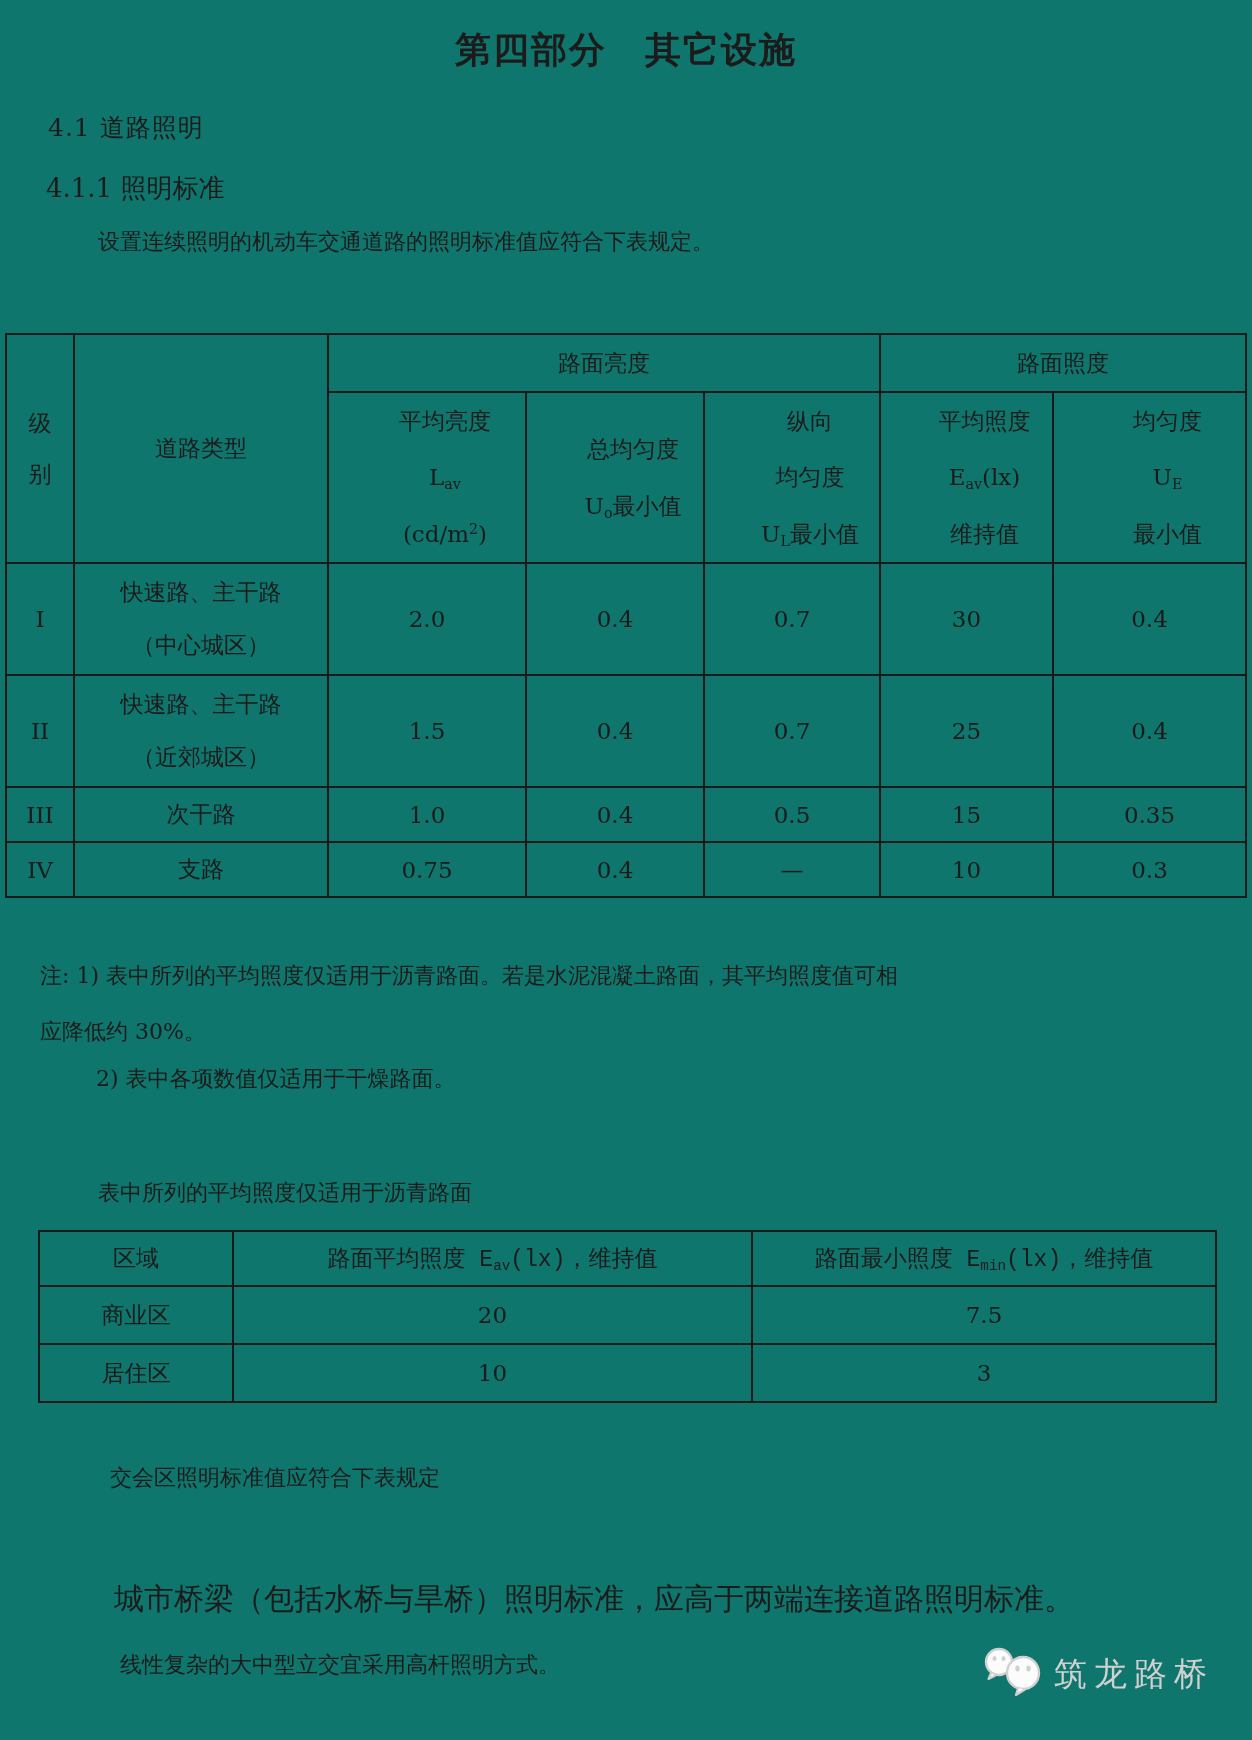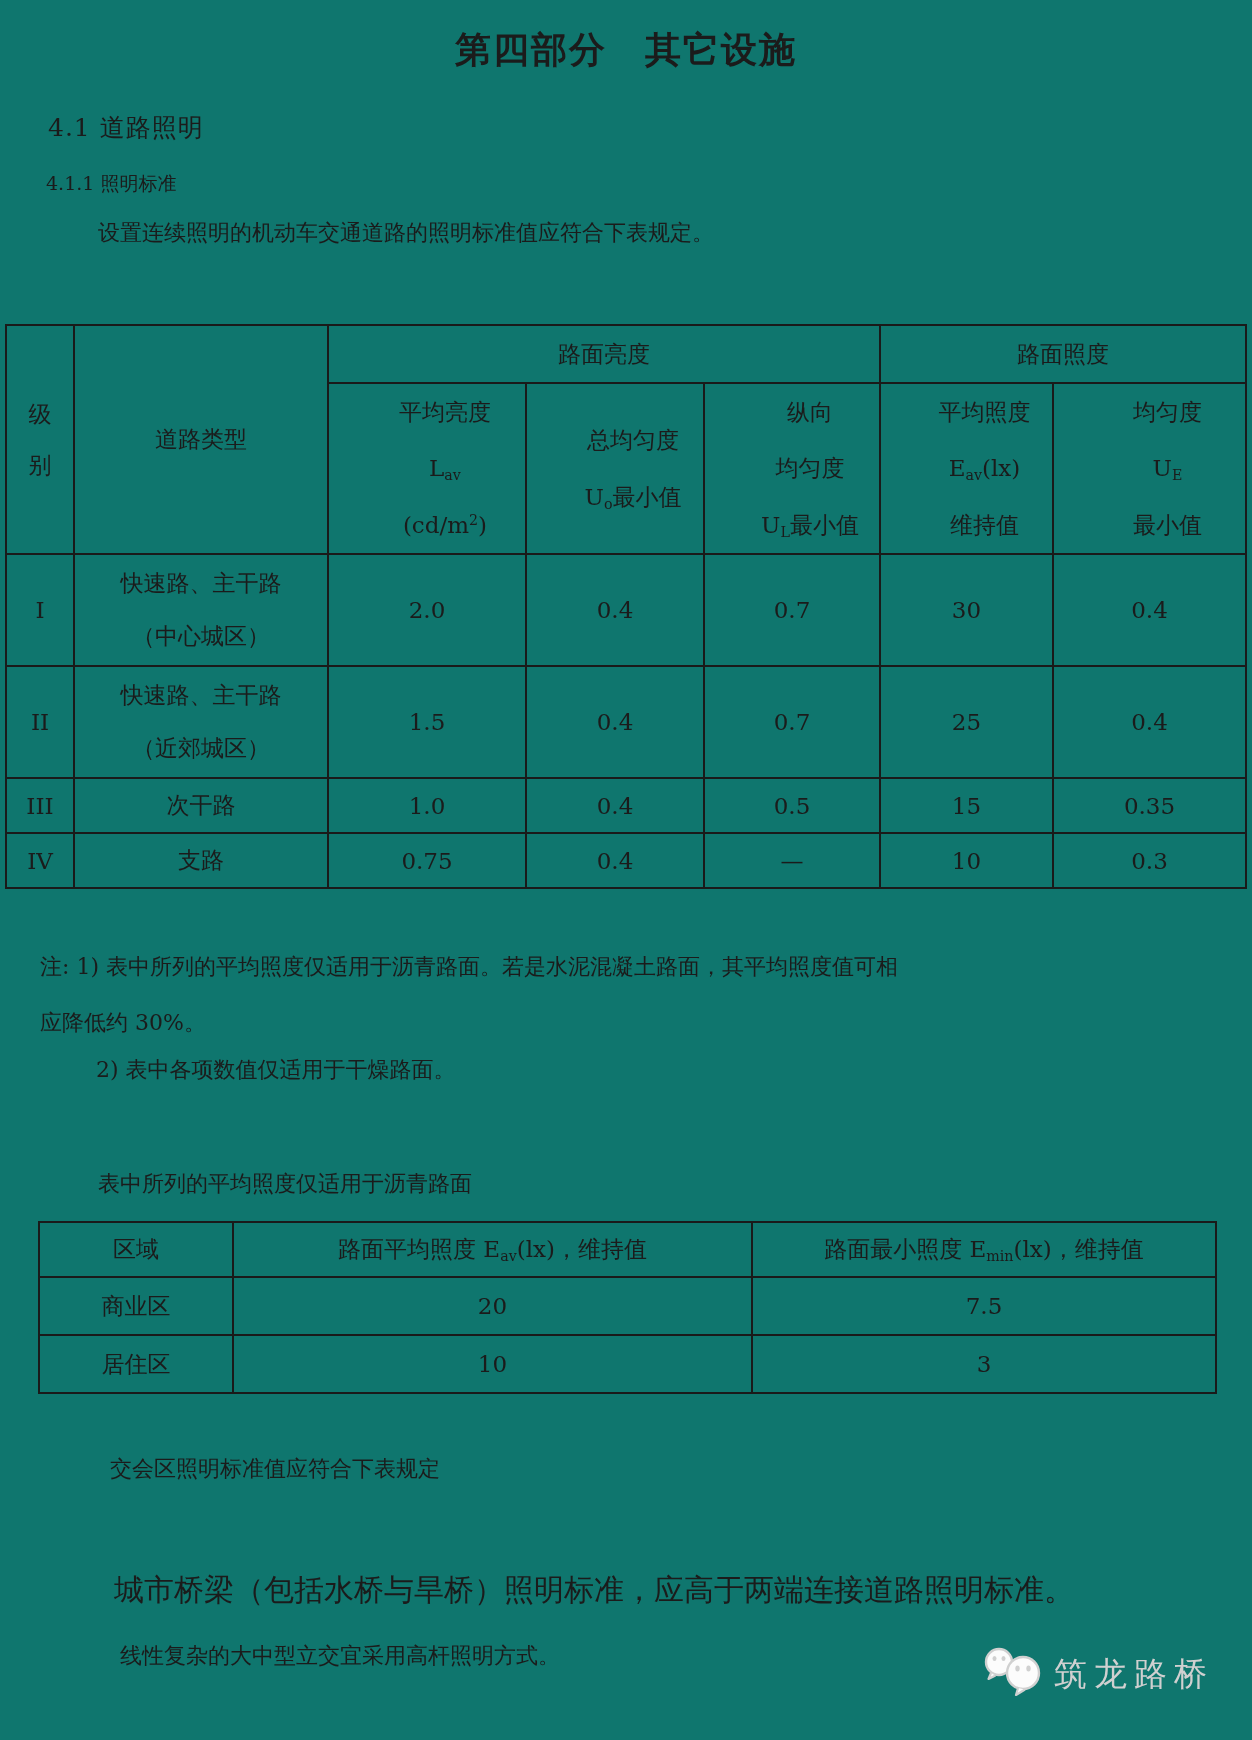--- a/index.html
+++ b/index.html
@@ -19,21 +19,21 @@
     font-size:36px;font-weight:bold;
     letter-spacing:2px;
   }
   .sec-heading{
     margin:36px 0 0 48px;
     font-size:25px;font-weight:normal;
     letter-spacing:1px;
   }
   .subsec-heading{
     margin:27px 0 0 46px;
-    font-size:19px;font-weight:normal;
+    font-size:26px;font-weight:normal;
   }
   .intro{
     margin:21px 0 0 98px;
     font-size:22px;
   }
   table{
     border-collapse:collapse;
     table-layout:fixed;
     font-size:23px;
   }
@@ -58,21 +58,21 @@
   }
   .note2{
     margin:4px 0 0 96px;
     font-size:22px;
   }
   .ped-heading{
     margin:84px 0 0 98px;
     font-size:22px;
   }
   .t2{margin:22px 0 0 38px;width:1177px;}
-  .t2 .hdr-row th{height:53px;}
+  .t2 .hdr-row th{height:53px;font-family:Liberation Mono, monospace;}
   .t2 .data-row td{height:56px;}
   .cross-heading{
     margin:60px 0 0 110px;
     font-size:22px;
   }
   .bridge-par{
     margin:86px 0 0 114px;
     font-size:30px;
   }
   .interchange-par{

